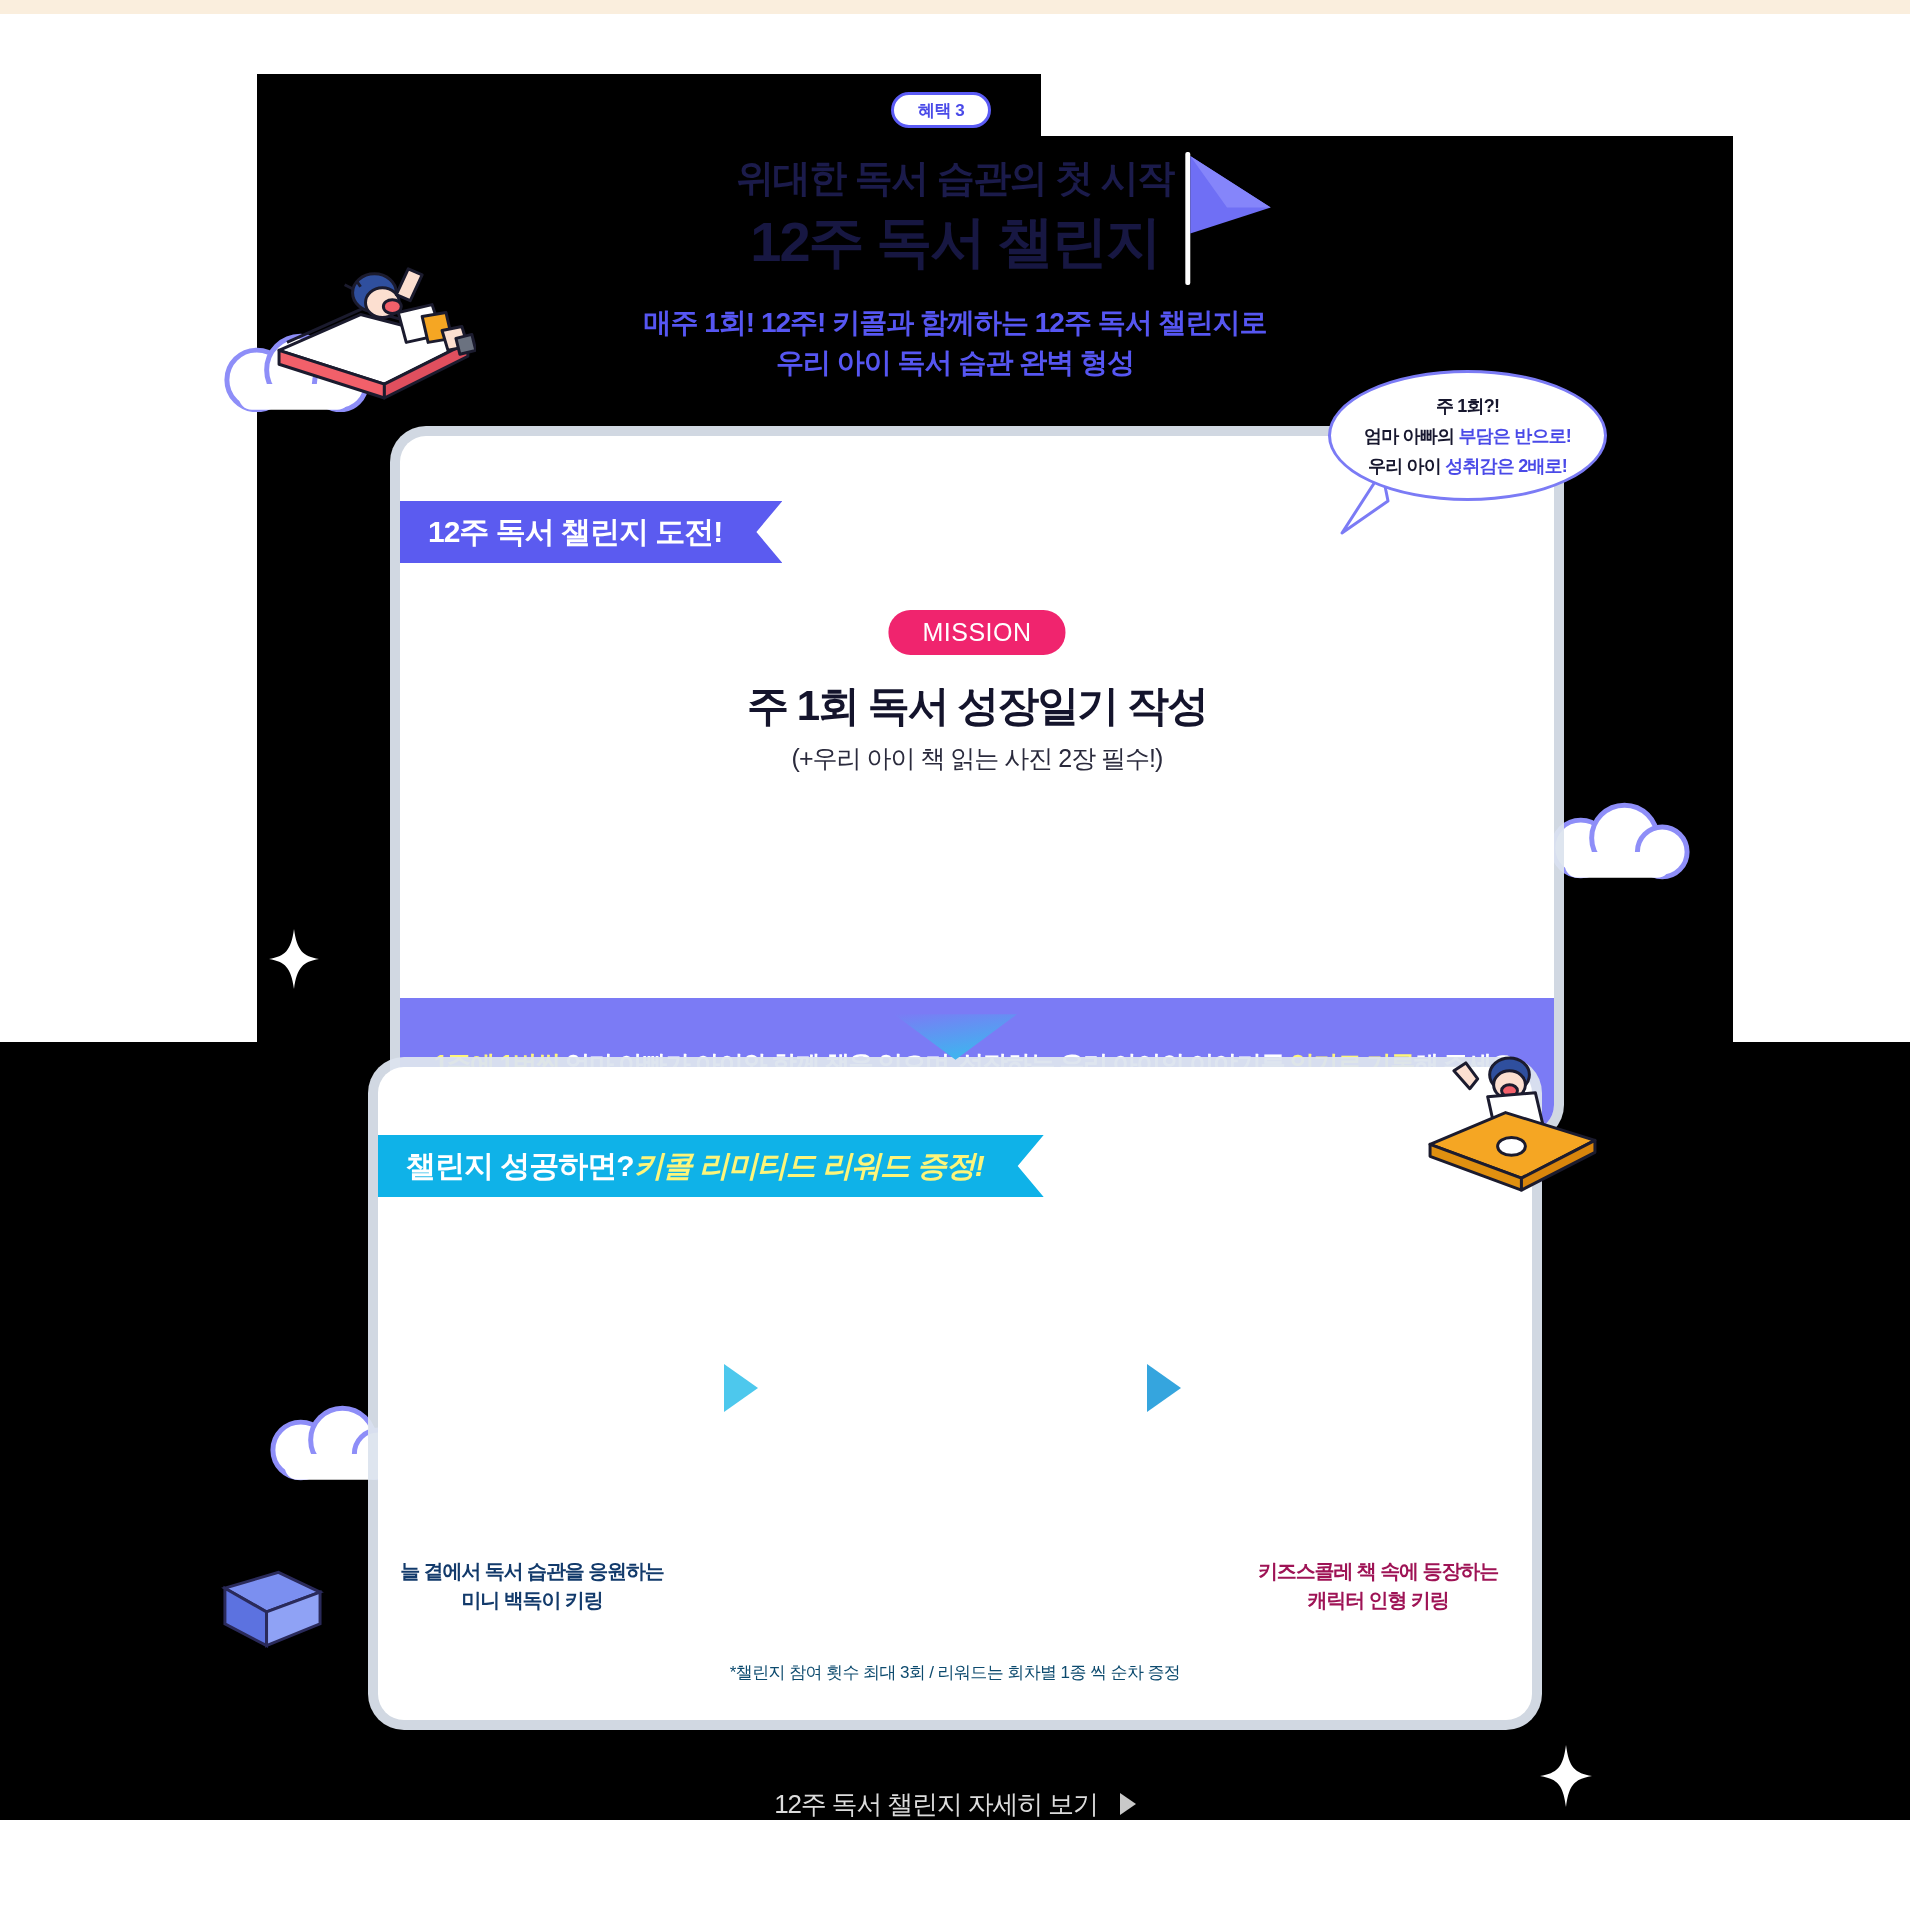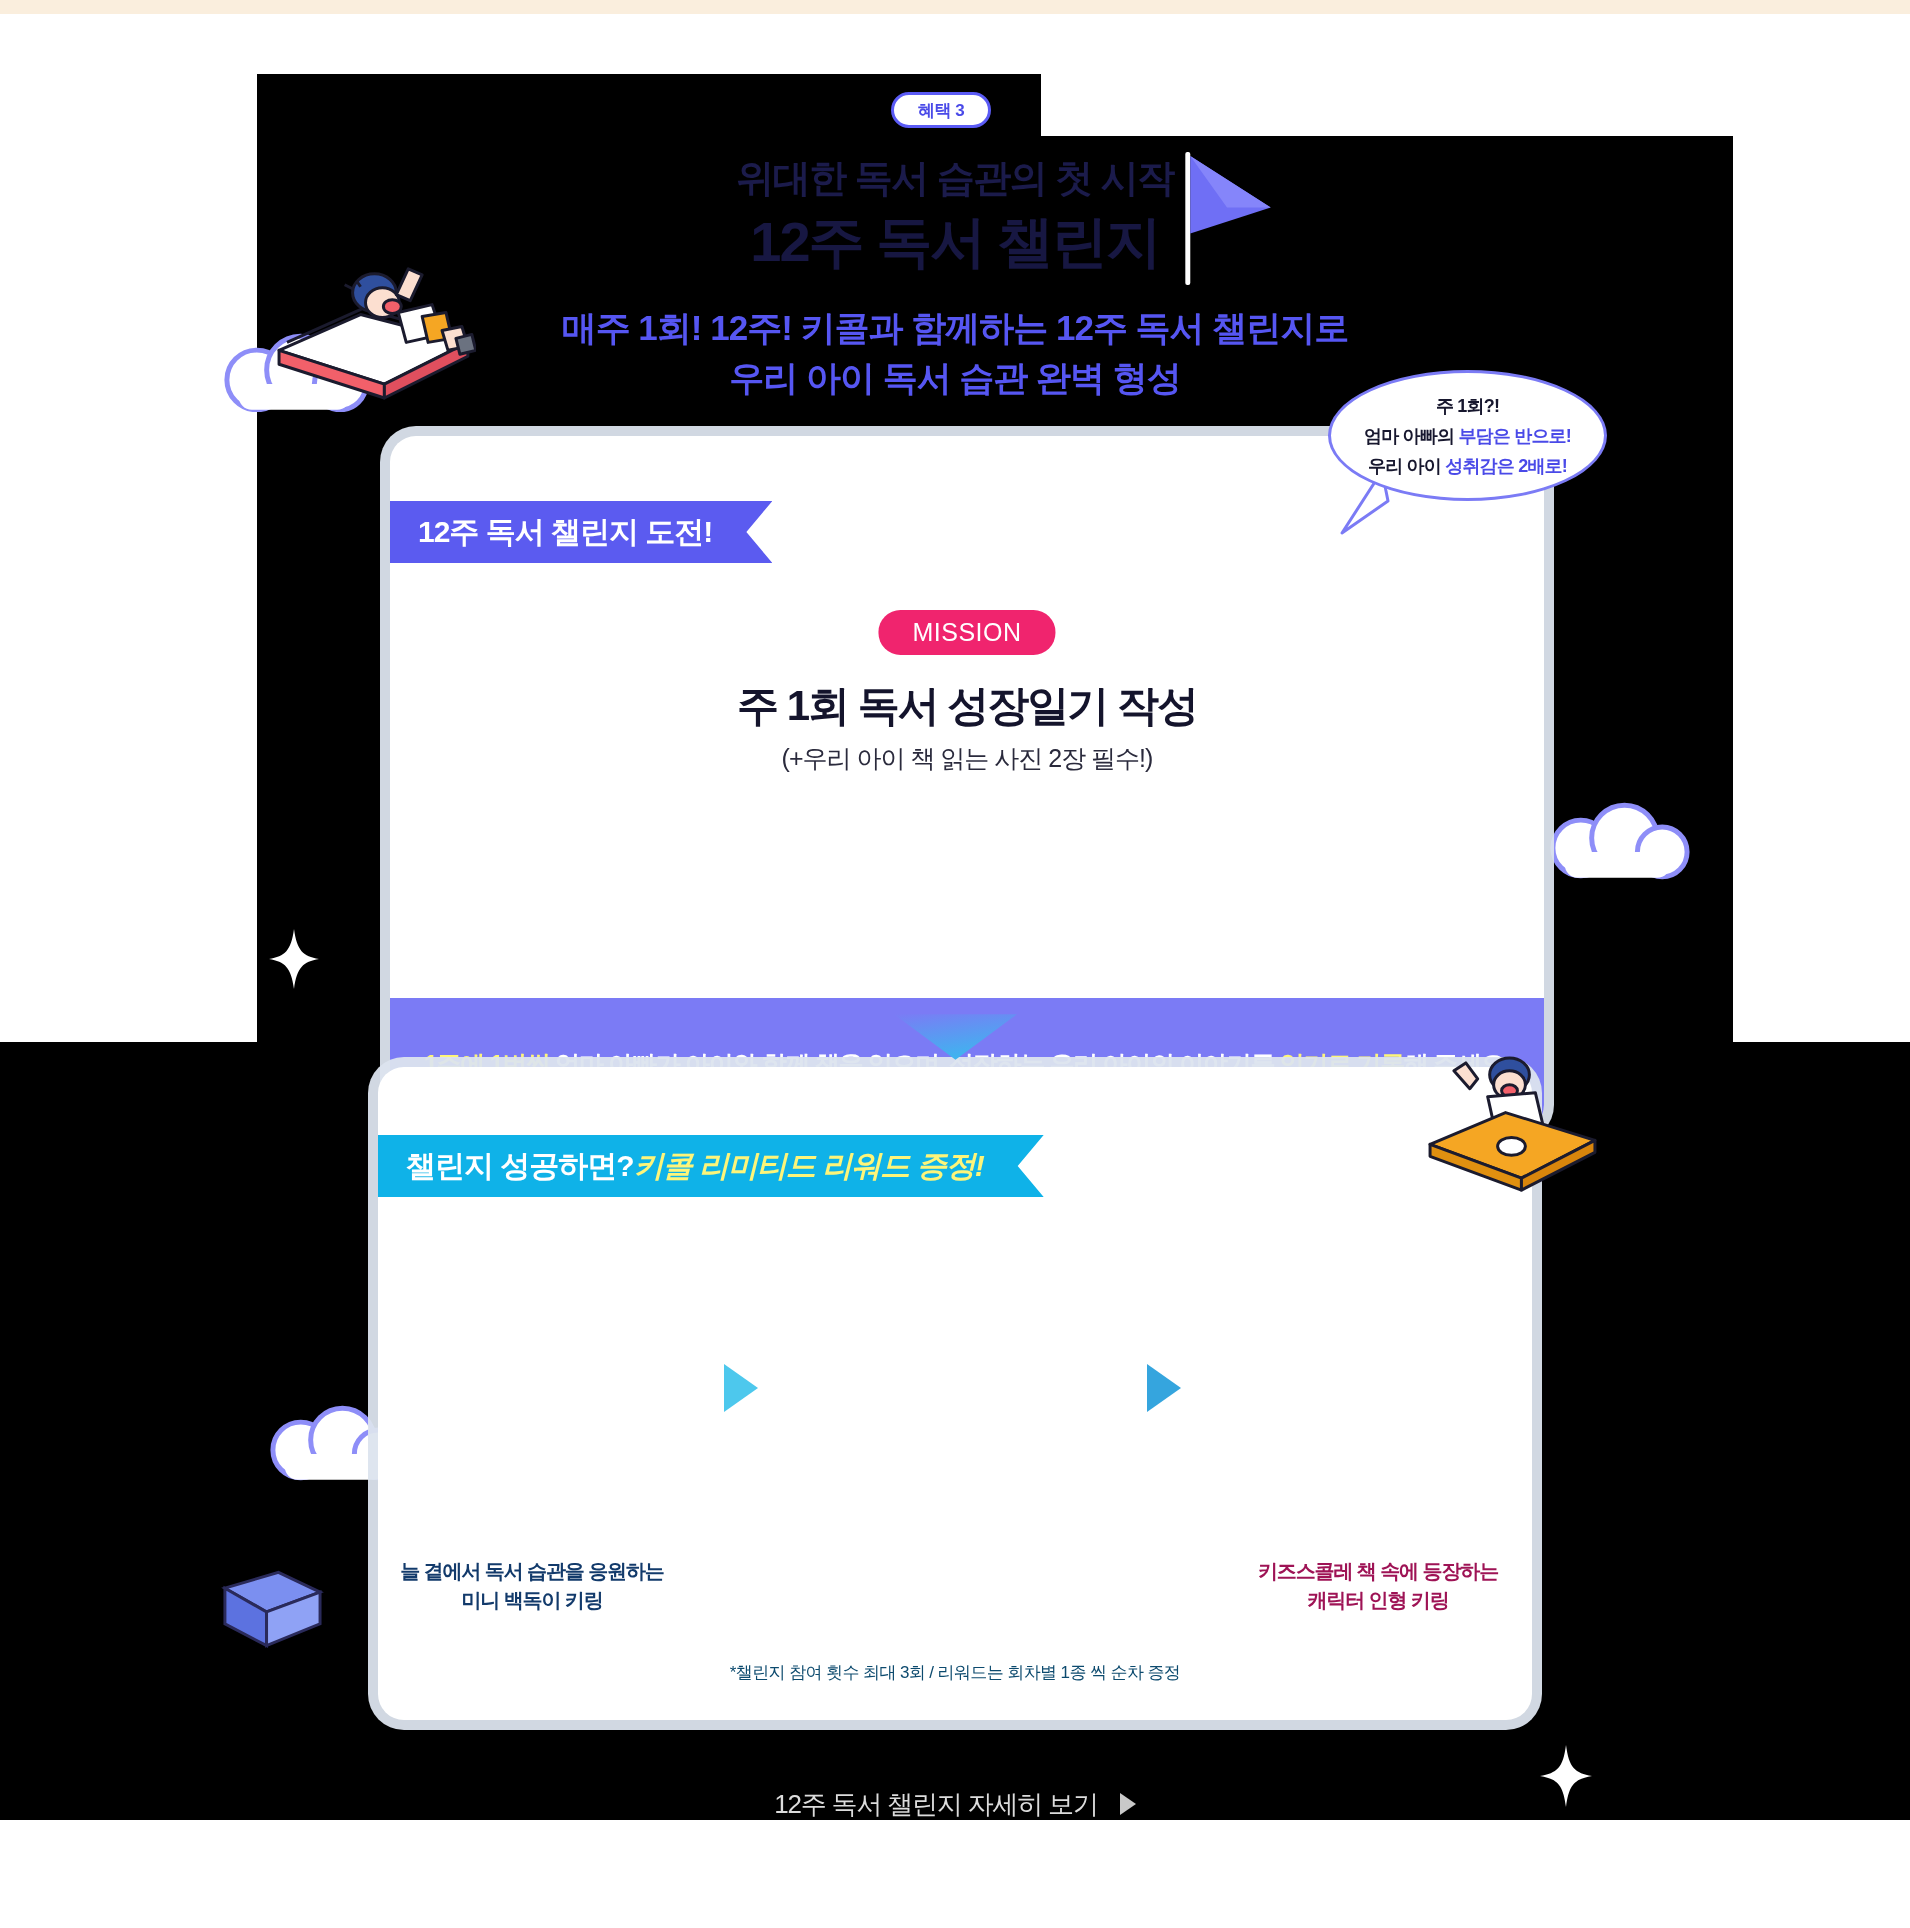--- a/index.html
+++ b/index.html
@@ -40,40 +40,40 @@
     color:#1b1b4b; font-size:38px; font-weight:bold; letter-spacing:-1.5px;
     z-index:6;
   }
   .head-title-big {
     position:absolute; left:0; top:191px; width:1910px; text-align:center;
     color:#171742; font-size:56px; font-weight:bold; letter-spacing:-2px;
     z-index:6;
   }
   .head-sub {
     position:absolute; left:0; top:289px; width:1910px; text-align:center;
-    color:#5656f2; font-size:35px; font-weight:bold; line-height:1.42; letter-spacing:-1px;
+    color:#5656f2; font-size:28px; font-weight:bold; line-height:1.42; letter-spacing:-1px;
     z-index:6;
   }
 
   
   .flag { position:absolute; left:1179px; top:134px; width:100px; height:139px; z-index:7; }
 
   
   .boy-book-top { position:absolute; left:257px; top:229px; width:219px; height:159px; z-index:7; }
   
   .boy-book-bot { position:absolute; left:1418px; top:1035px; width:189px; height:149px; z-index:30; }
 
   
   .cloud { position:absolute; z-index:5; }
   .sparkle { position:absolute; z-index:5; }
   .book-deco { position:absolute; z-index:5; }
 
   
   .card1 {
-    position:absolute; left:390px; top:422px; width:1154px; height:695px;
+    position:absolute; left:400px; top:422px; width:1154px; height:695px;
     background:#ffffff; border-radius:26px; z-index:12; overflow:hidden;
     box-shadow:0 0 0 10px rgba(220,228,238,0.95);
   }
   .ribbon {
     position:absolute; left:0; height:62px; display:flex; align-items:center;
     padding-left:28px; padding-right:60px; color:#ffffff; font-weight:bold;
     letter-spacing:-1px; white-space:nowrap;
     clip-path:polygon(0 0, 100% 0, calc(100% - 26px) 50%, 100% 100%, 0 100%);
   }
   .ribbon1 { top:65px; background:#5b5bf0; font-size:30px; }

